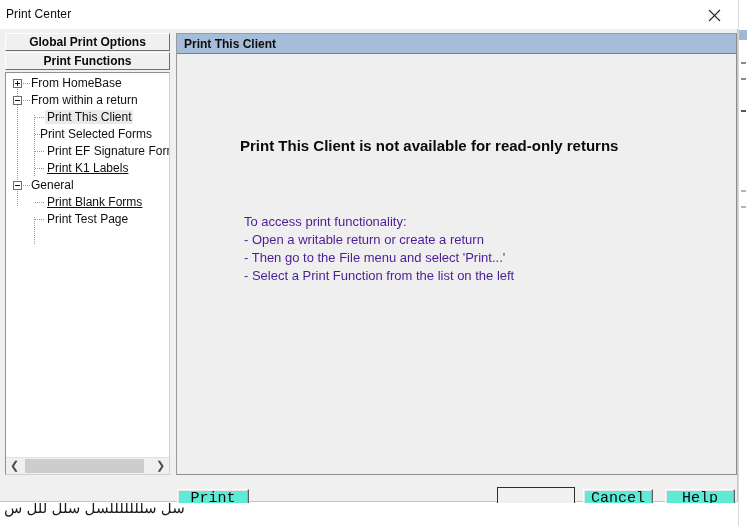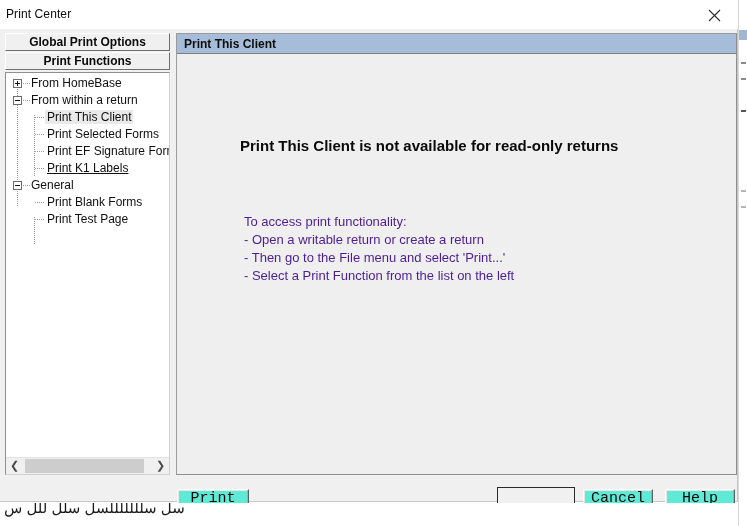--- a/index.html
+++ b/index.html
@@ -384,21 +384,21 @@
           <div class="tree-label" style="left:25px;">From within a return</div>
         </div>
 
         <div class="tree-row selected">
           <div class="dots-h" style="left:29px; width:9px;"></div>
           <div class="tree-label" style="left:41px;">Print This Client</div>
         </div>
 
         <div class="tree-row">
           <div class="dots-h" style="left:29px; width:9px;"></div>
-          <div class="tree-label" style="left:41px;">Print Selected Forms</div>
+          <div class="tree-label" style="left:34px;">Print Selected Forms</div>
         </div>
 
         <div class="tree-row">
           <div class="dots-h" style="left:29px; width:9px;"></div>
           <div class="tree-label" style="left:41px;">Print EF Signature Forms</div>
         </div>
 
         <div class="tree-row">
           <div class="dots-h" style="left:29px; width:9px;"></div>
           <div class="tree-label" style="left:41px;text-decoration:underline;">Print K1 Labels</div>
@@ -407,21 +407,21 @@
         <div class="tree-row">
           <div class="expander" style="left:7px;">
             <div class="h"></div>
           </div>
           <div class="dots-h" style="left:17px; width:7px;"></div>
           <div class="tree-label" style="left:25px;">General</div>
         </div>
 
         <div class="tree-row">
           <div class="dots-h" style="left:29px; width:9px;"></div>
-          <div class="tree-label" style="left:41px;">Print Blank Forms</div>
+          <div class="tree-label" style="left:41px;text-decoration:underline;">Print Blank Forms</div>
         </div>
 
         <div class="tree-row">
           <div class="dots-h" style="left:29px; width:9px;"></div>
           <div class="tree-label" style="left:41px;">Print Test Page</div>
         </div>
 
       </div>
 
       <div class="h-scroll">

